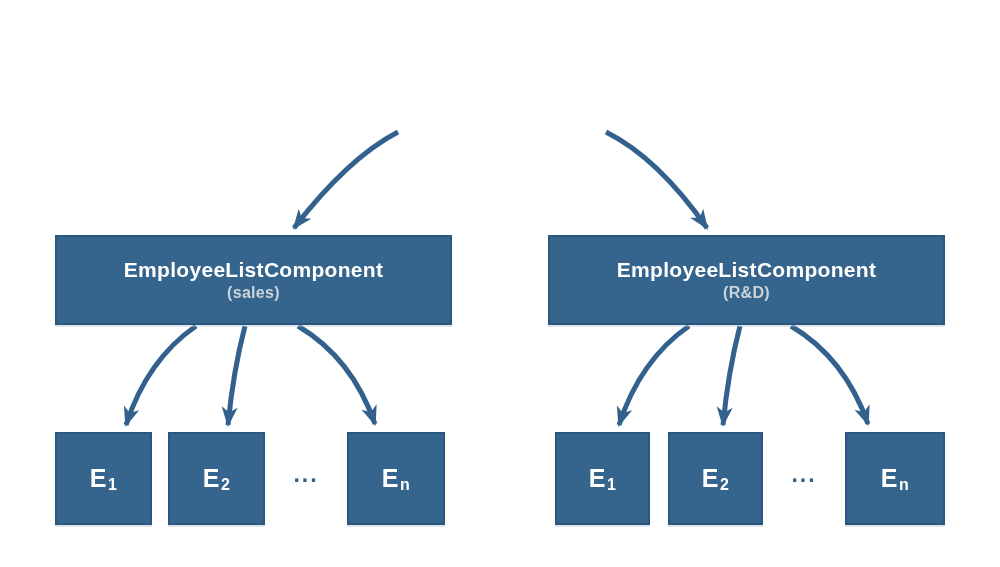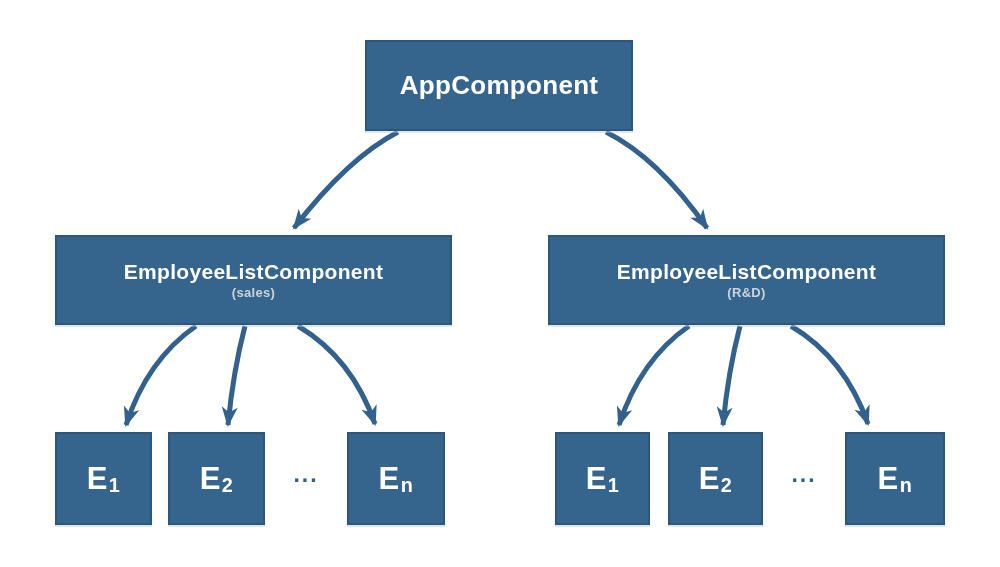--- a/index.html
+++ b/index.html
@@ -49,27 +49,27 @@
     font-weight:bold;
   }
   .node .title{
     font-size:21px;
     line-height:1.1;
     letter-spacing:.3px;
     color:var(--label-text);
   }
   .node.root .title{font-size:26px;}
   .node .subtitle{
-    font-size:13px;
+    font-size:16px;
     margin-top:2px;
     color:var(--subtitle-text);
     letter-spacing:.3px;
   }
   .node.leaf .leaf-label{
-    font-size:31px;
+    font-size:25px;
     letter-spacing:.5px;
   }
   .node.leaf sub{
     font-size:0.64em;
     vertical-align:baseline;
     position:relative;
     top:0.18em;
     margin-left:1px;
   }
   .ellipsis{
@@ -109,23 +109,20 @@
     <path class="link" d="M 398 132 Q 348 158 294 228" marker-end="url(#ah)"></path>
     <path class="link" d="M 606 132 Q 658 158 707 228" marker-end="url(#ah)"></path>
     <path class="link" d="M 196 326 Q 147 360 126 425" marker-end="url(#ah)"></path>
     <path class="link" d="M 245 326 Q 233 372 228 425" marker-end="url(#ah)"></path>
     <path class="link" d="M 298 326 Q 352 358 375 424" marker-end="url(#ah)"></path>
     <path class="link" d="M 689 326 Q 640 360 619 425" marker-end="url(#ah)"></path>
     <path class="link" d="M 740 326 Q 728 372 723 425" marker-end="url(#ah)"></path>
     <path class="link" d="M 791 326 Q 845 358 868 424" marker-end="url(#ah)"></path>
   </svg>
 
-  <div class="node root" id="node-root">
-    <div class="title">AppComponent</div>
-  </div>
 
   <div class="node group" id="node-sales">
     <div class="title">EmployeeListComponent</div>
     <div class="subtitle">(sales)</div>
   </div>
 
   <div class="node group" id="node-rnd">
     <div class="title">EmployeeListComponent</div>
     <div class="subtitle">(R&amp;D)</div>
   </div>

